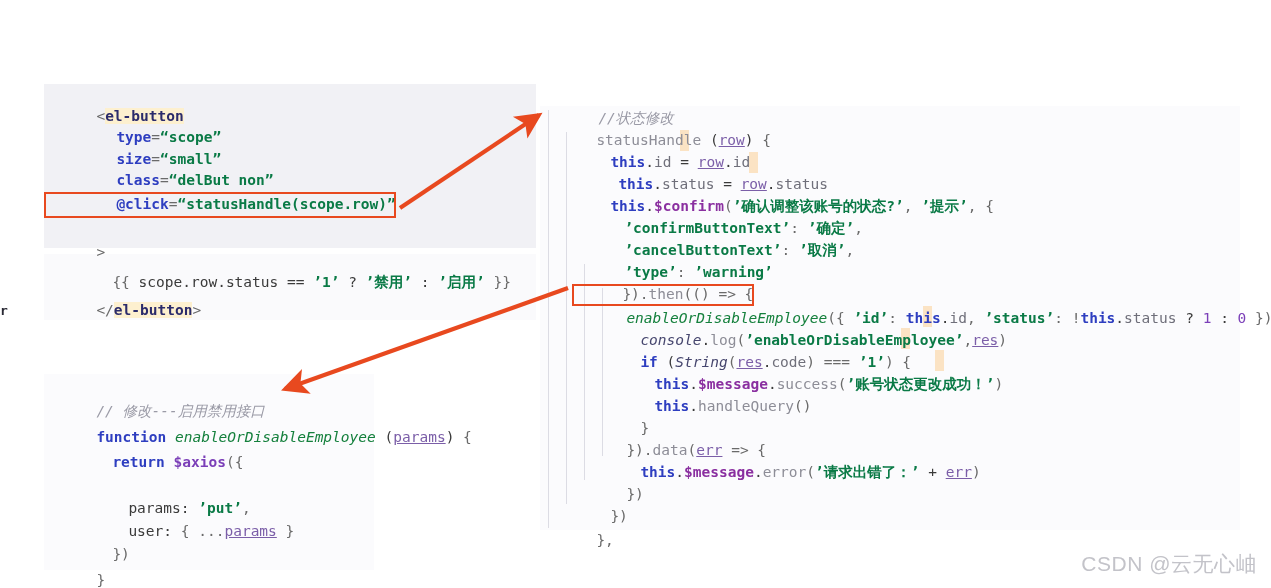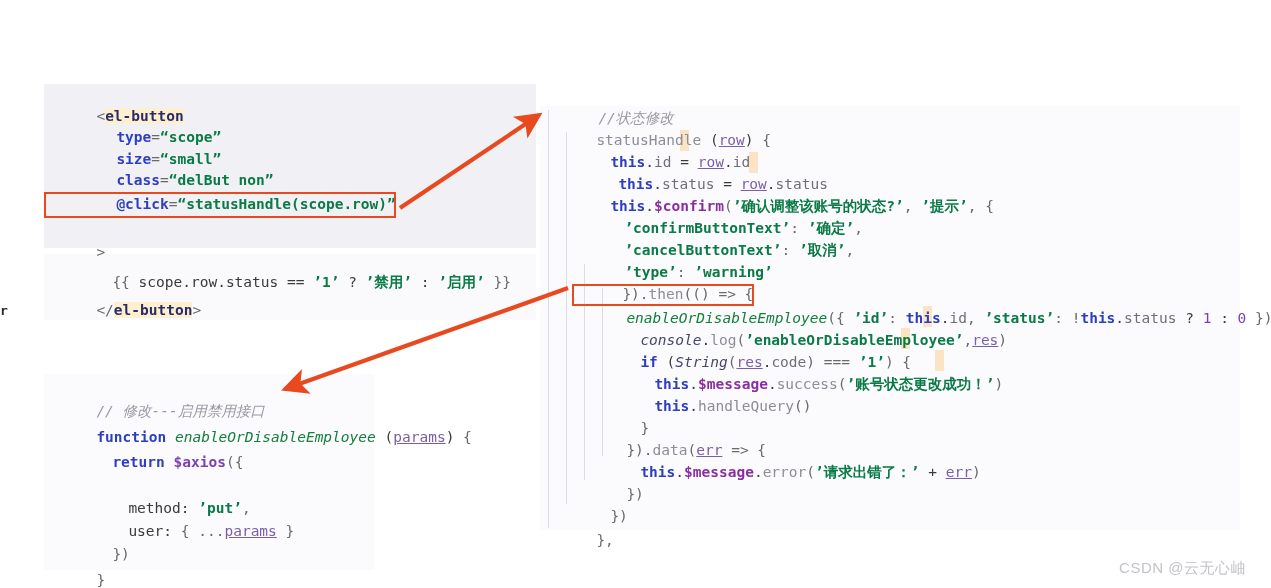--- a/index.html
+++ b/index.html
@@ -53,23 +53,23 @@
   .guide{position:absolute;width:1px;background:#dcdce4;}
 
   
   .redbox{position:absolute;border:2px solid #e8491f;box-sizing:border-box;}
 
   
   #arrows{position:absolute;left:0;top:0;width:1271px;height:588px;pointer-events:none;}
 
   
   .watermark{
-    position:absolute;right:25px;bottom:10px;
+    position:absolute;right:14px;bottom:10px;
     font-family:"Liberation Sans",sans-serif;
-    font-size:15px;color:#c3c3c9;letter-spacing:.5px;white-space:nowrap;
+    font-size:21px;color:#c3c3c9;letter-spacing:.5px;white-space:nowrap;
   }
 
   .edge-frag{position:absolute;color:#3b3b8c;font-weight:bold;}
 </style>
 </head>
 <body>
 
 <div id="stage">
 
 
@@ -120,21 +120,21 @@
     <div class="lp-line code" style="top:327px;left:28px;">
       <span class="t-kw">function</span><span class="t-plain"> </span><span class="t-fnname">enableOrDisableEmployee</span><span class="t-plain"> (</span><span class="t-var">params</span><span class="t-plain">) </span><span class="t-punct">{</span>
     </div>
 
     <div class="lp-line code" style="top:352px;left:44px;">
       <span class="t-kw">return</span><span class="t-plain"> </span><span class="t-kw2">$axios</span><span class="t-punct">({</span>
     </div>
 
 
     <div class="lp-line code" style="top:398px;left:60px;">
-      <span class="t-plain">method: </span><span class="t-str">’put’</span><span class="t-punct">,</span>
+      <span class="t-plain">params: </span><span class="t-str">’put’</span><span class="t-punct">,</span>
     </div>
 
     <div class="lp-line code" style="top:421px;left:60px;">
       <span class="t-plain">user: </span><span class="t-punct">{ ...</span><span class="t-var">params</span><span class="t-punct"> }</span>
     </div>
 
     <div class="lp-line code" style="top:444px;left:44px;">
       <span class="t-punct">})</span>
     </div>
 

